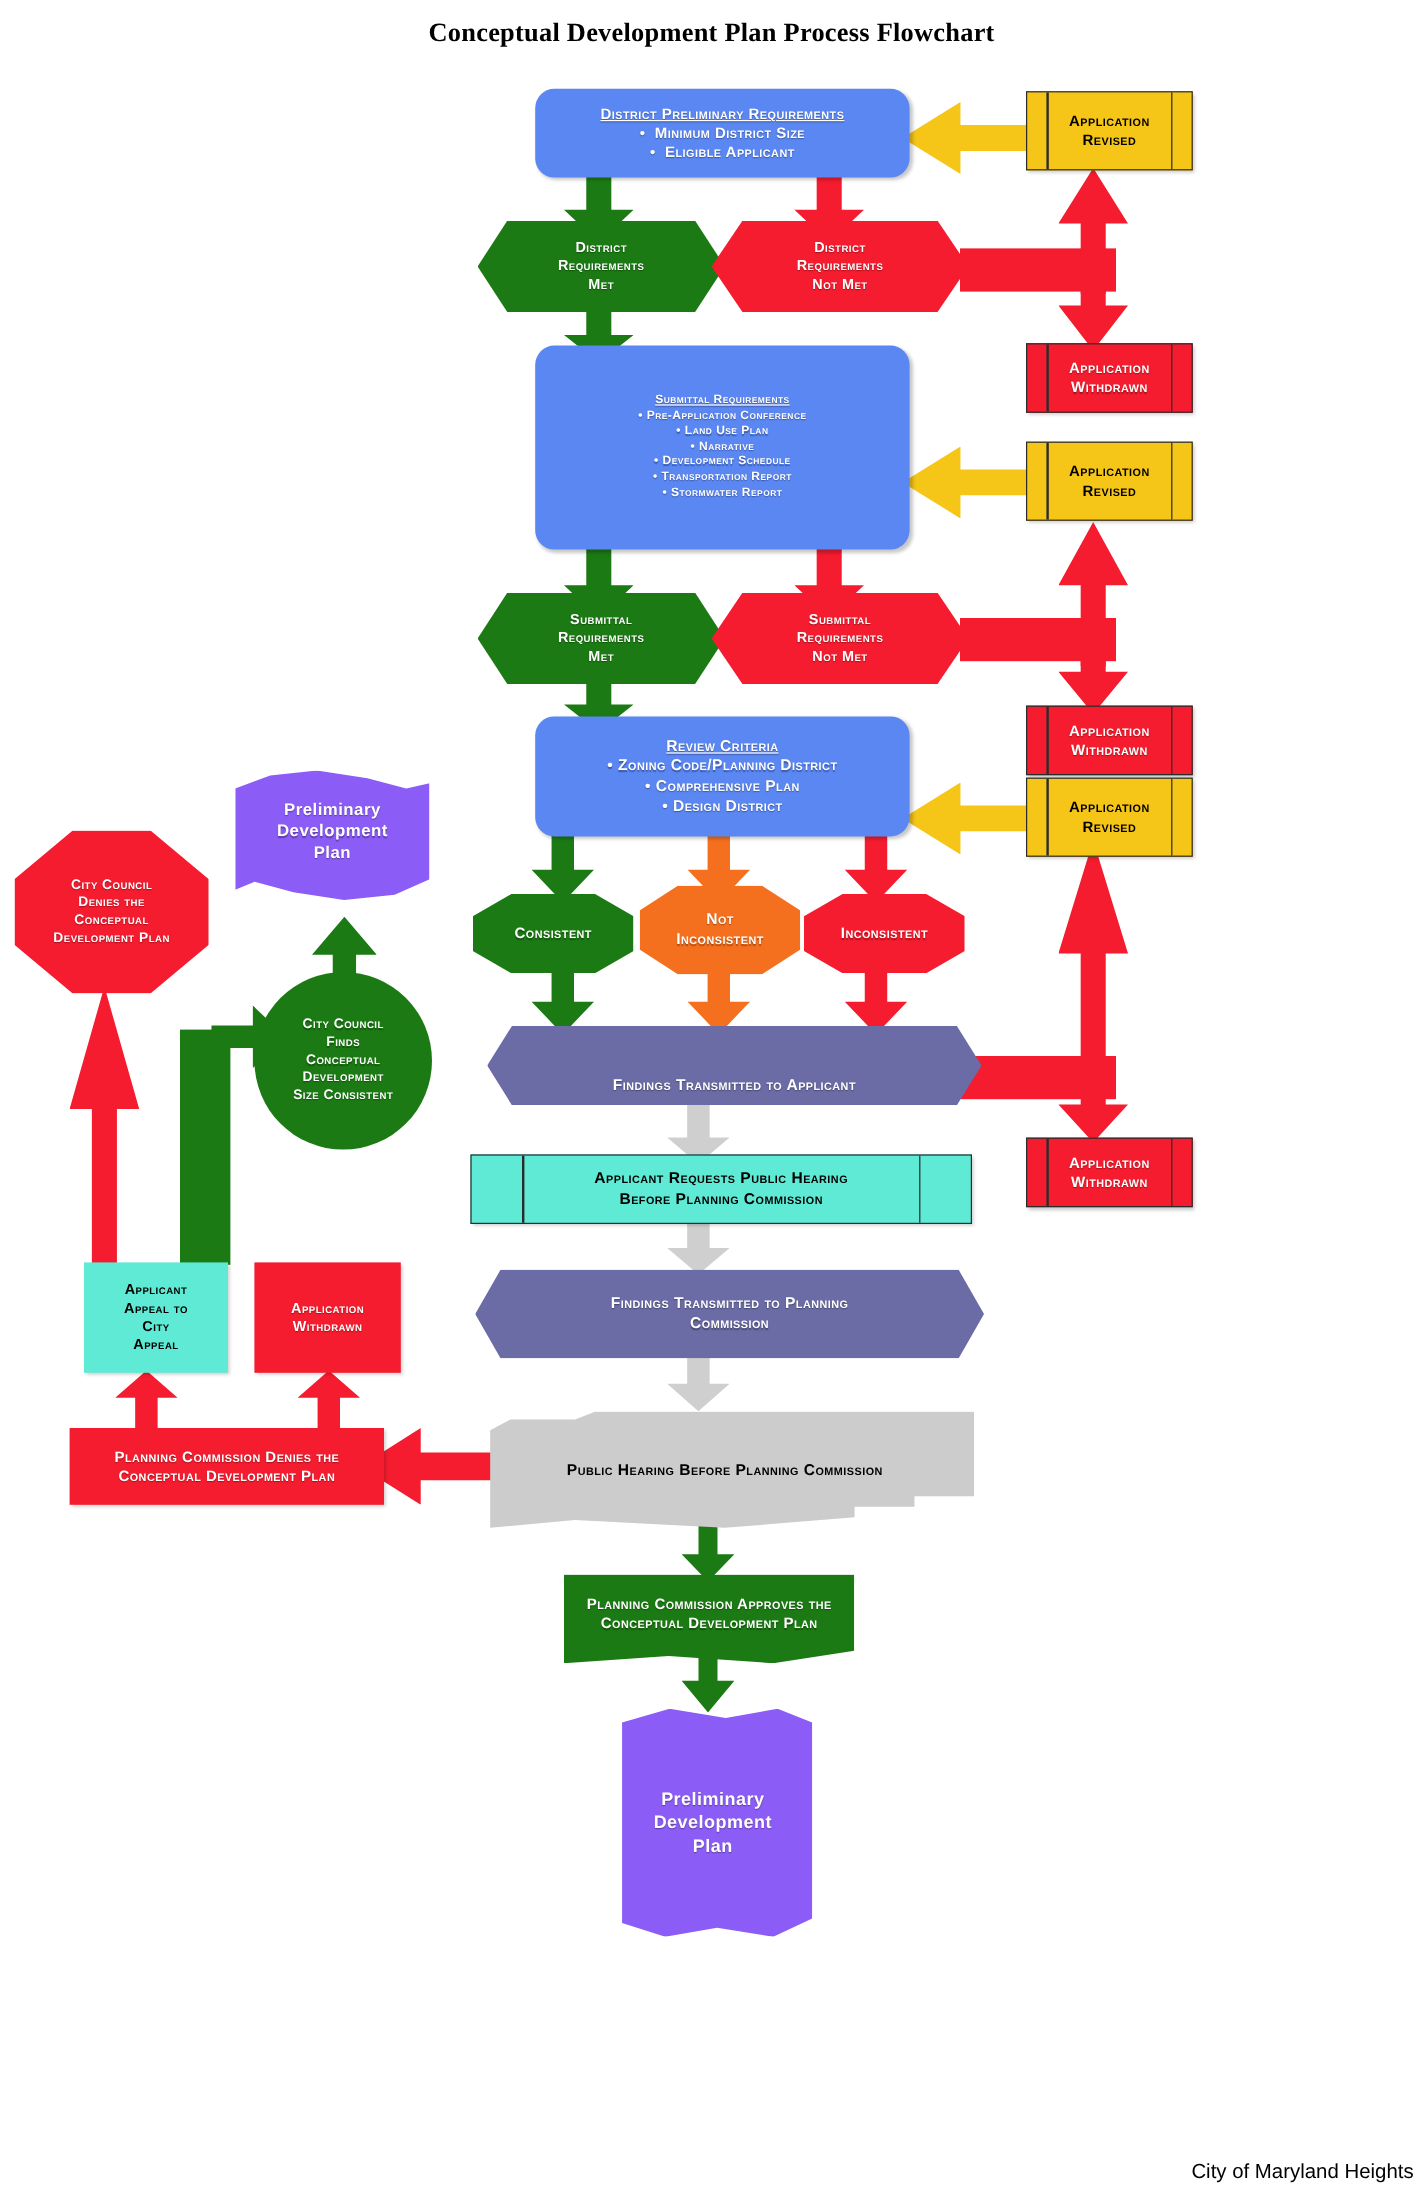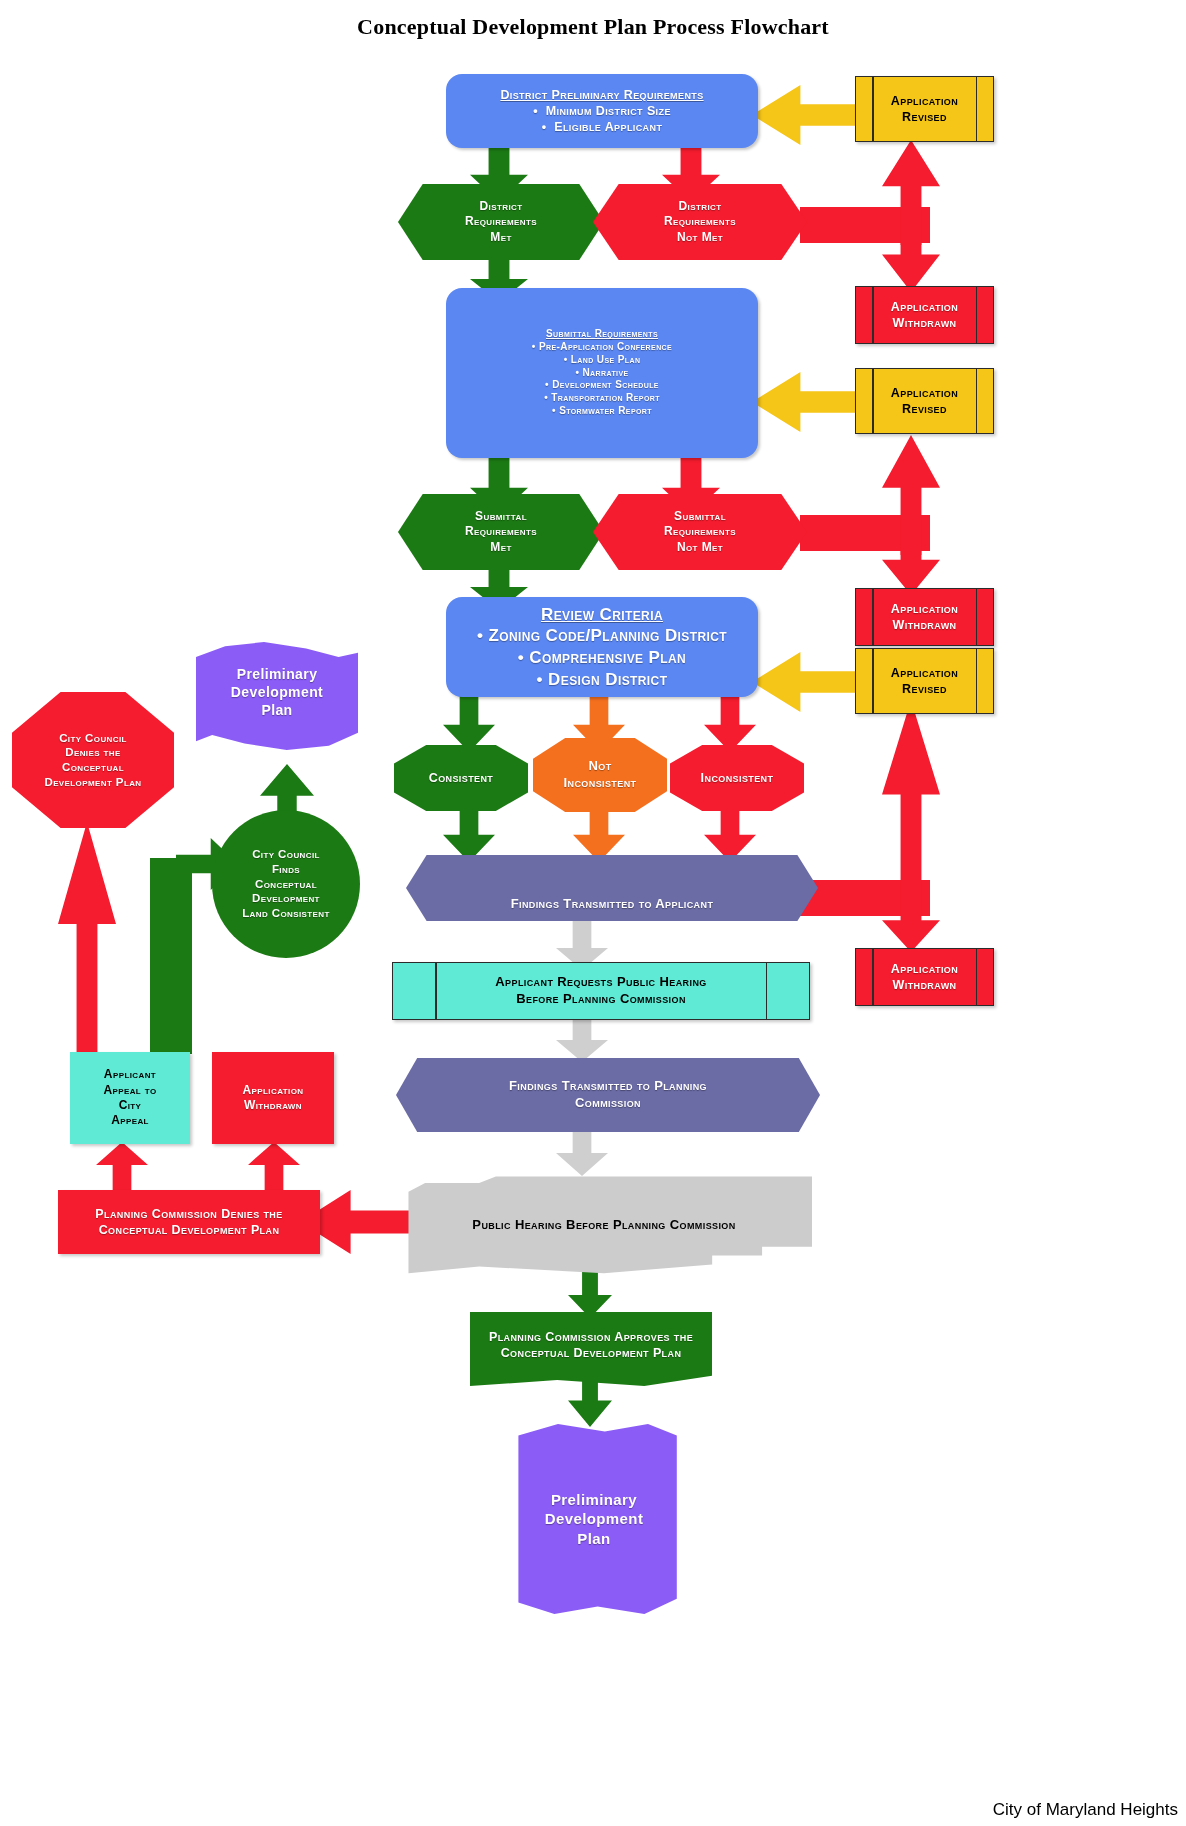--- a/index.html
+++ b/index.html
@@ -254,21 +254,21 @@
 <div class="abs rect redbox" style="left:855px;top:588px;width:137px;height:56px;">
   <div class="vbar" style="left:16px;"></div>
     <div class="vbar" style="right:16px;"></div>
   <div class="lbl white" style="font-size:12.5px;">
     <div>Application</div>
     <div>Withdrawn</div>
   </div>
 </div>
 
 <div class="abs roundbox" style="left:446px;top:597px;width:312px;height:100px;">
-  <div class="lbl white" style="font-size:17px;padding:6px 8px;">
+  <div class="lbl white" style="font-size:13px;padding:6px 8px;">
     <div class="hdr">Review Criteria</div>
     <div>•&nbsp;<span>Zoning Code/Planning District</span></div>
     <div>•&nbsp;<span>Comprehensive Plan</span></div>
     <div>•&nbsp;<span>Design District</span></div>
   </div>
 </div>
 
 <div class="abs rect yellowbox" style="left:855px;top:648px;width:137px;height:64px;">
   <div class="vbar" style="left:16px;"></div>
     <div class="vbar" style="right:16px;"></div>
@@ -313,21 +313,21 @@
     <div>Inconsistent</div>
   </div>
 </div>
 
 <div class="abs circle" style="left:212px;top:810px;width:148px;height:148px;">
   <div class="lbl white" style="font-size:11.5px;">
     <div>City Council</div>
     <div>Finds</div>
     <div>Conceptual</div>
     <div>Development</div>
-    <div>Land Consistent</div>
+    <div>Size Consistent</div>
   </div>
 </div>
 
 <div class="abs hexwide purplehex" style="left:406px;top:855px;width:412px;height:66px;">
   <div class="lbl white" style="font-size:13px;margin-top:16px;">
     <div>Findings Transmitted to Applicant</div>
   </div>
 </div>
 
 <div class="abs rect redbox" style="left:855px;top:948px;width:137px;height:56px;">

